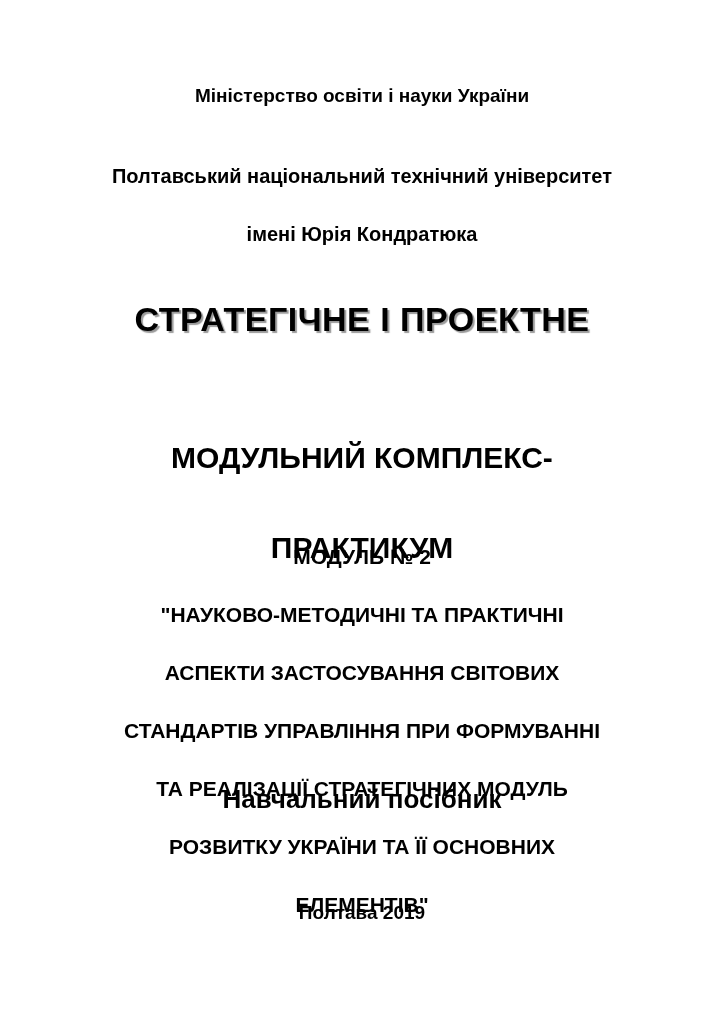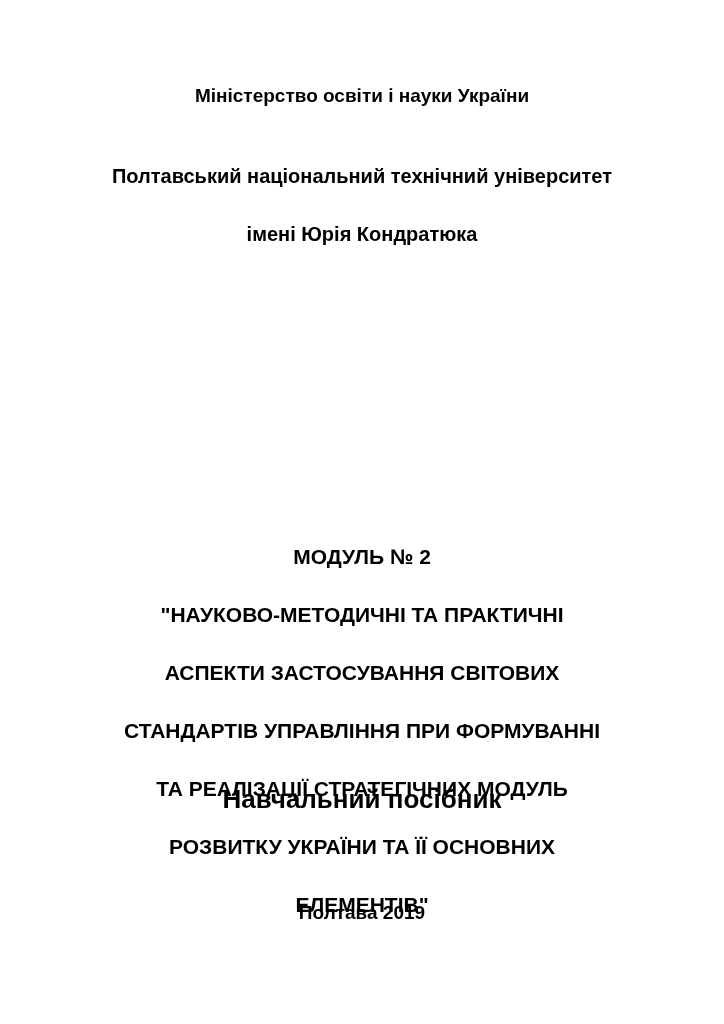--- a/index.html
+++ b/index.html
@@ -69,22 +69,27 @@
 <div class="page">
 
   <div class="centered university">
     <div>Полтавський національний технічний університет</div>
     <div>імені Юрія Кондратюка</div>
   </div>
 
   <div class="centered ministry">Міністерство освіти і науки України</div>
 
   <div class="centered main-title">
+    <div>СТРАТЕГІЧНЕ І ПРОЕКТНЕ</div>
   </div>
 
+  <div class="centered subtitle">
+    <div>МОДУЛЬНИЙ КОМПЛЕКС-</div>
+    <div>ПРАКТИКУМ</div>
+  </div>
 
   <div class="centered module">
     <div>МОДУЛЬ № 2</div>
     <div>"НАУКОВО-МЕТОДИЧНІ ТА ПРАКТИЧНІ</div>
     <div>АСПЕКТИ ЗАСТОСУВАННЯ СВІТОВИХ</div>
     <div>СТАНДАРТІВ УПРАВЛІННЯ ПРИ ФОРМУВАННІ</div>
     <div>ТА РЕАЛІЗАЦІЇ СТРАТЕГІЧНИХ МОДУЛЬ</div>
     <div>РОЗВИТКУ УКРАЇНИ ТА ЇЇ ОСНОВНИХ</div>
     <div>ЕЛЕМЕНТІВ"</div>
   </div>

